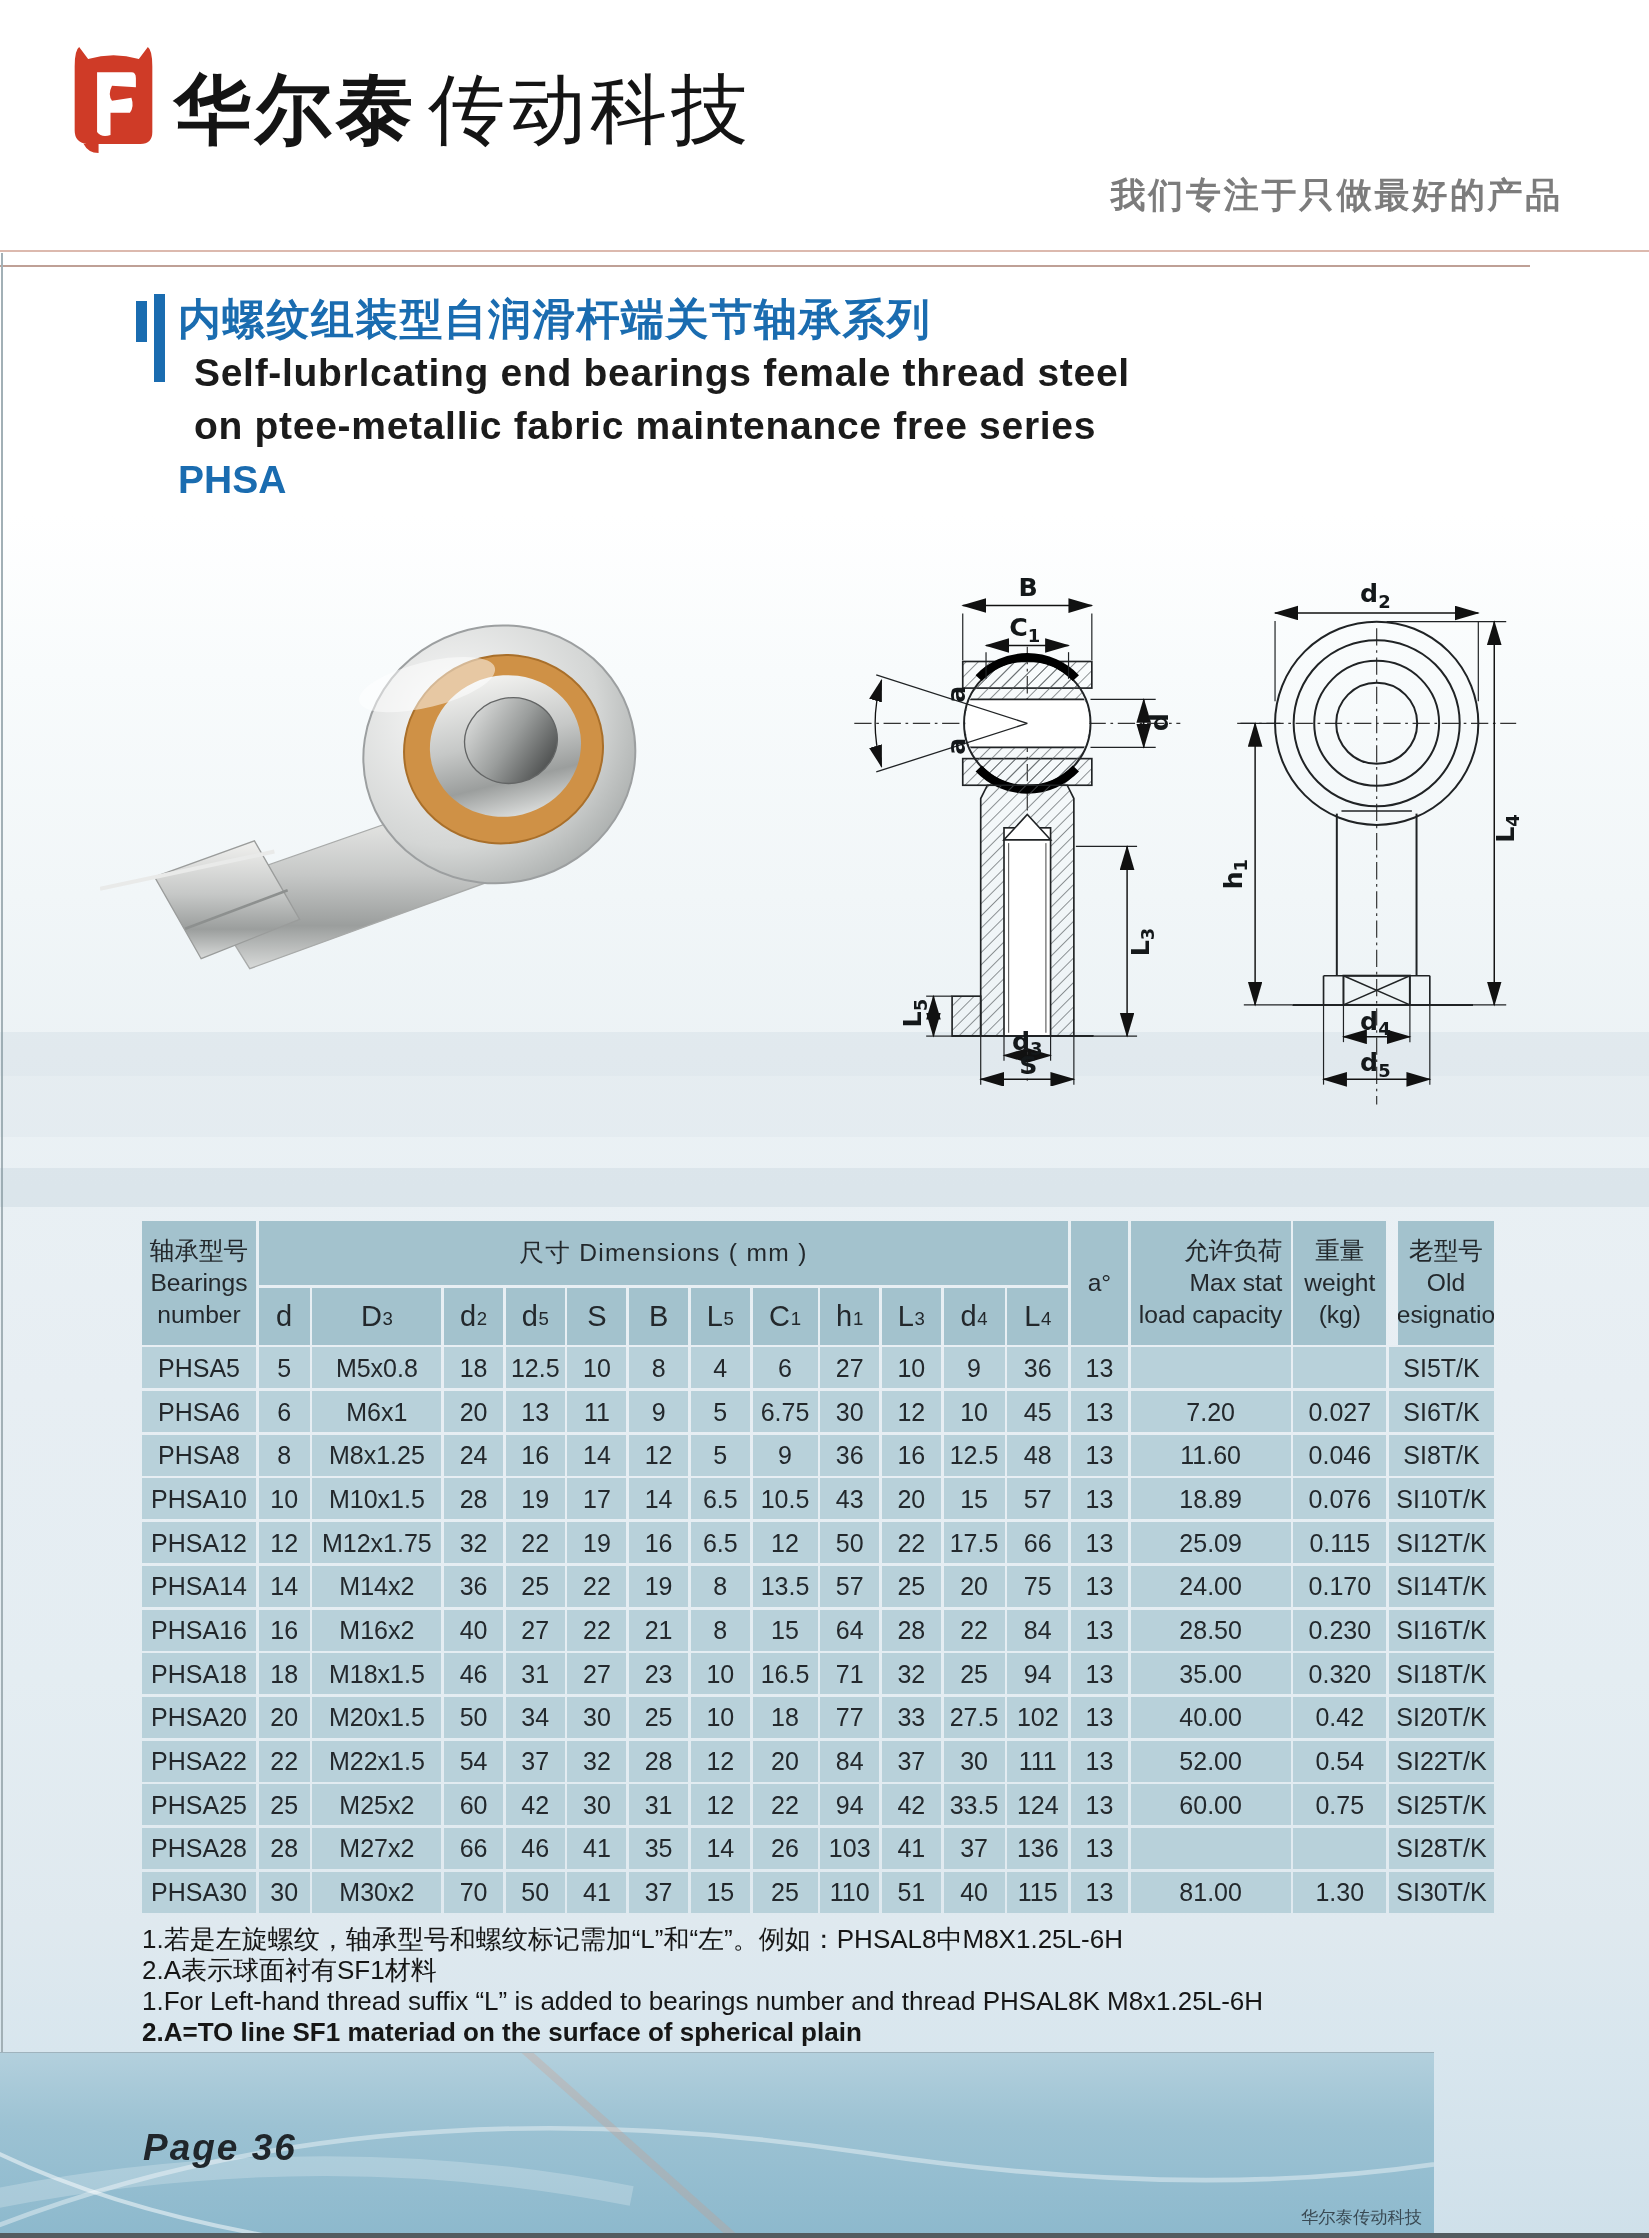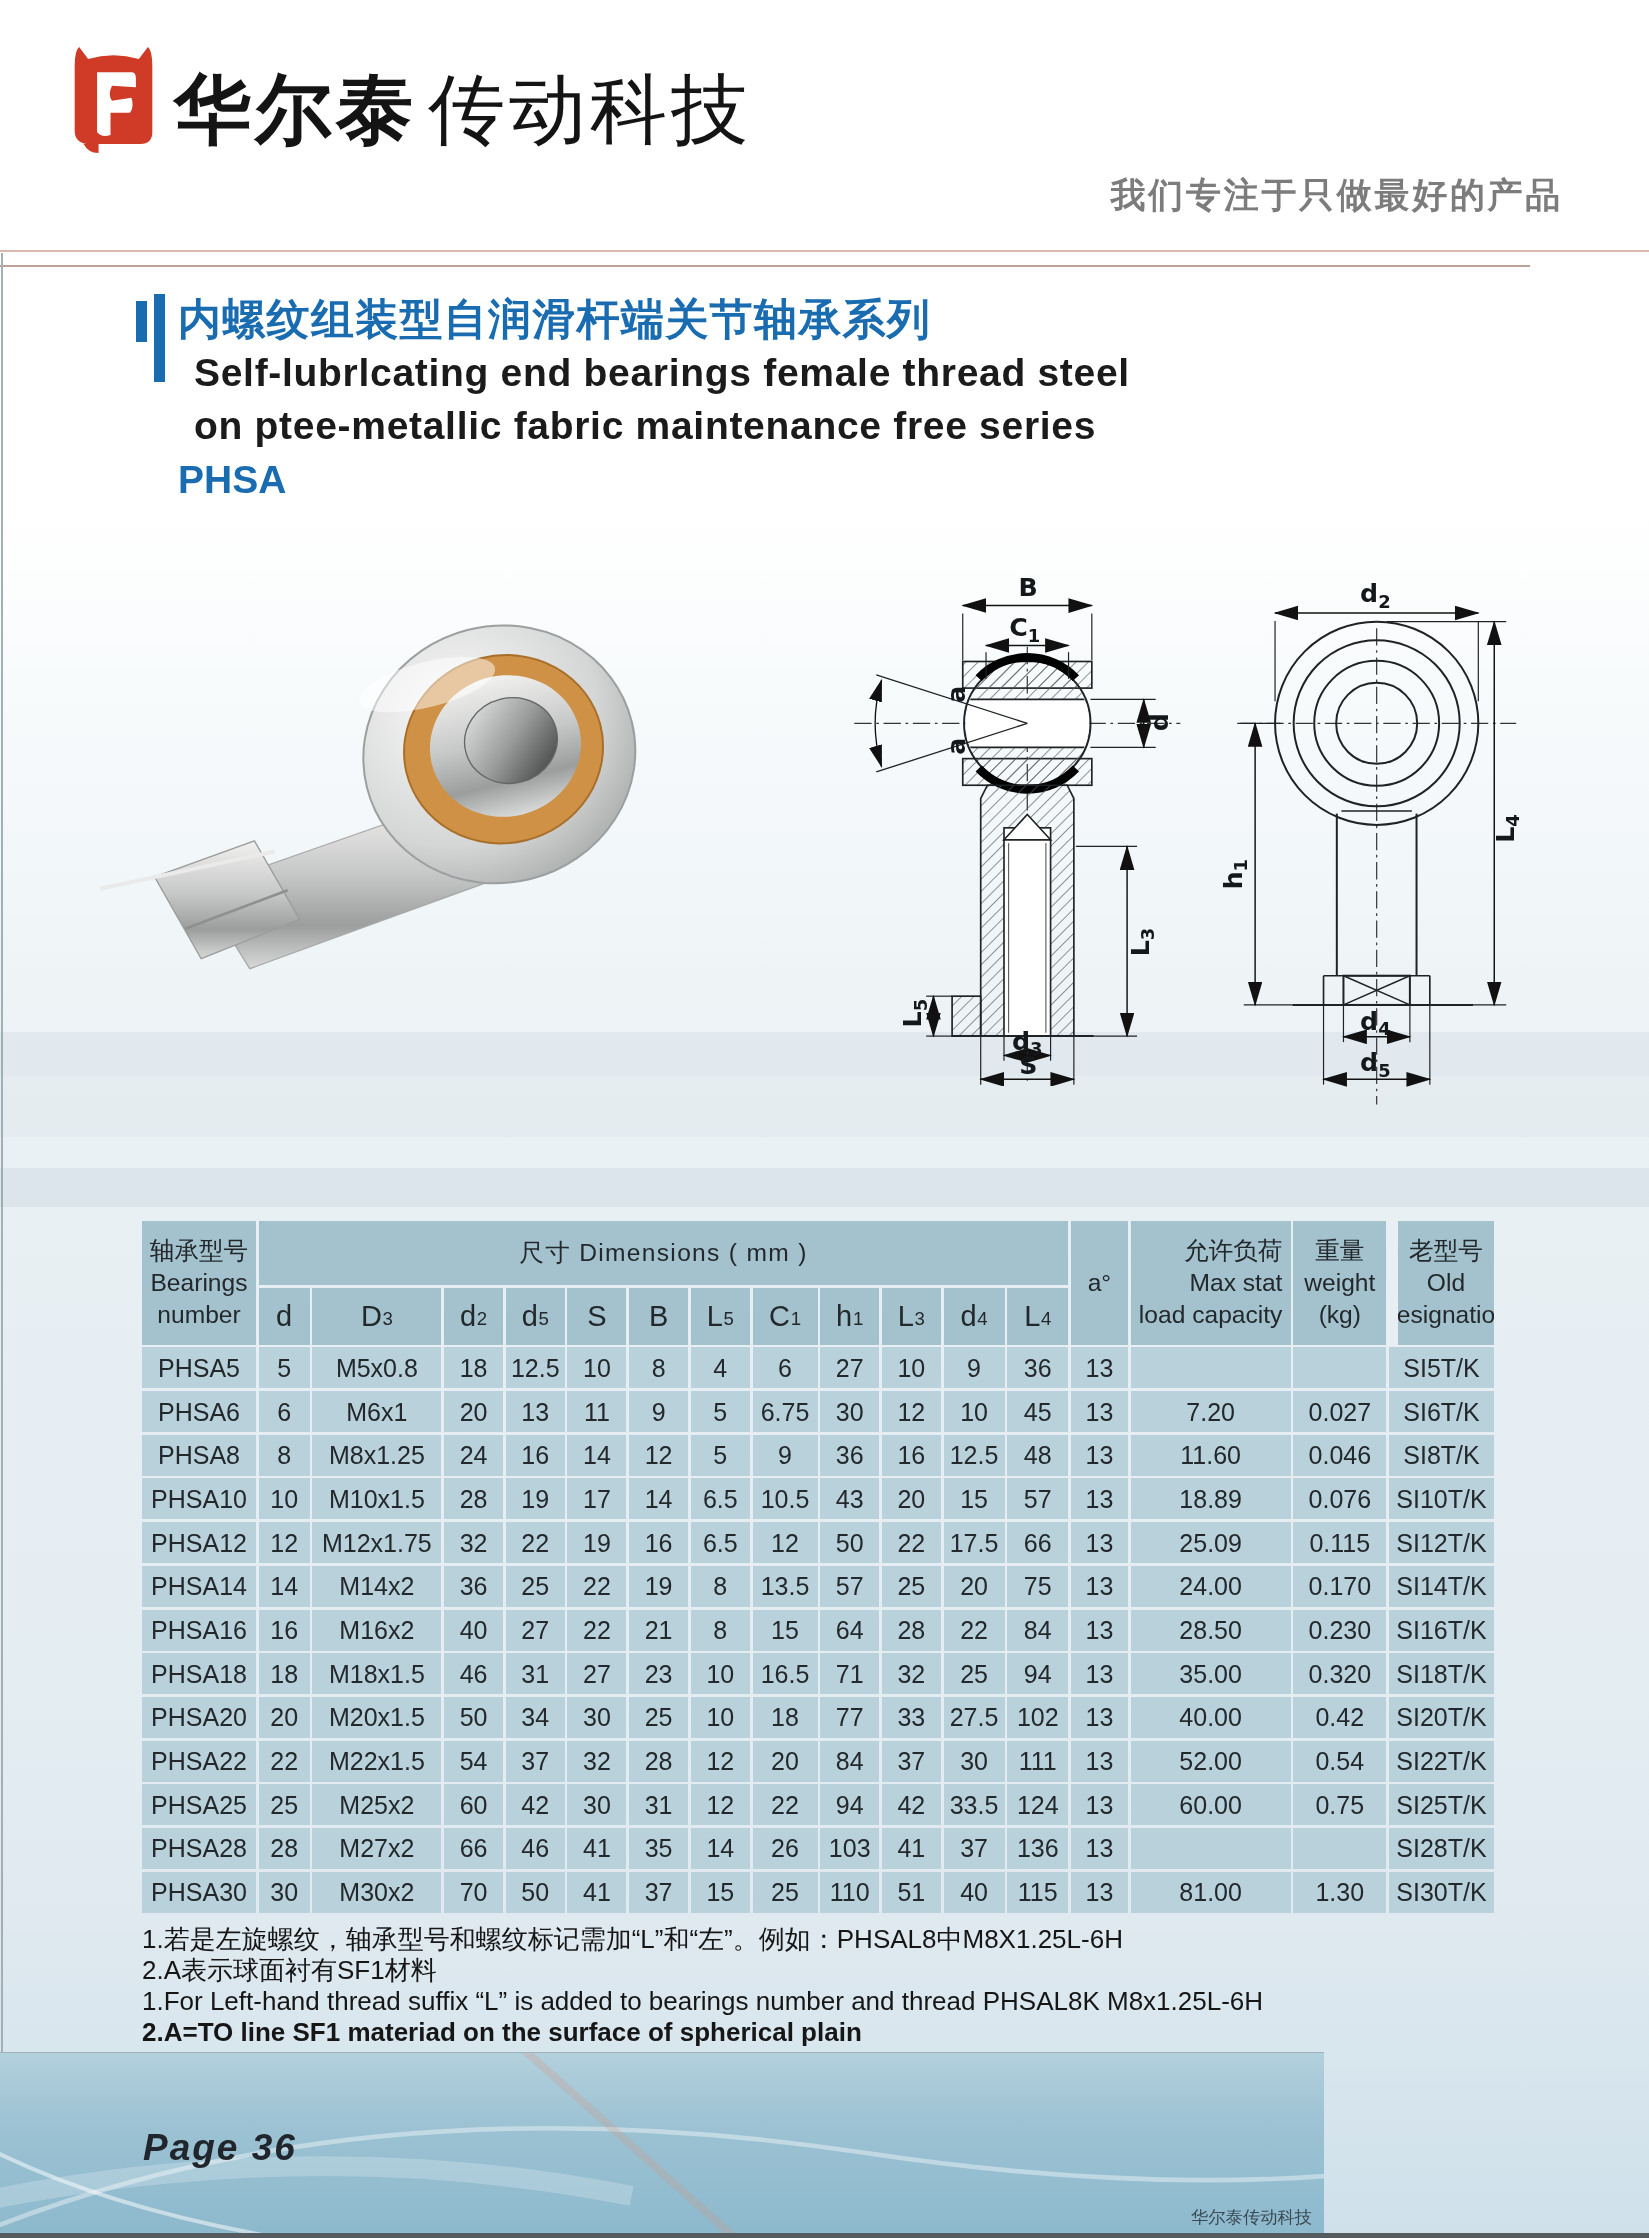--- a/index.html
+++ b/index.html
@@ -67,21 +67,21 @@
   .h-angle{grid-area:1/14/3/15; font-size:28px;}
   .h-load{grid-area:1/15/3/16;text-align:right;}
   .h-weight{grid-area:1/16/3/17;}
   .h-old{grid-area:1/17/3/18;margin-left:9px;}
 
   
   .notes{position:absolute; left:142px; top:1924px; font-size:26px; color:#161616; line-height:31px; white-space:nowrap;}
   .notes .n4{font-weight:700;}
 
   
-  .footer{position:absolute; left:0; top:2052px; width:1324px; height:181px;
+  .footer{position:absolute; left:0; top:2052px; width:1434px; height:181px;
           background:linear-gradient(180deg,#b3d0dd 0%, #9cc2d3 40%, #8db9cd 100%);
           border-top:1.3px solid #9fb3bd; overflow:hidden;text-align:center;}
   .footer svg{position:absolute; left:0; top:0;}
   .page-num{position:absolute; left:143px; top:74px; font-size:37px; font-style:italic; font-weight:600; color:#20262b; letter-spacing:2px;}
   .watermark{position:absolute; right:12px; bottom:5.3px; font-size:17.3px; color:#3a4a54;}
 </style>
 </head>
 <body>
 
 <div id="page">

